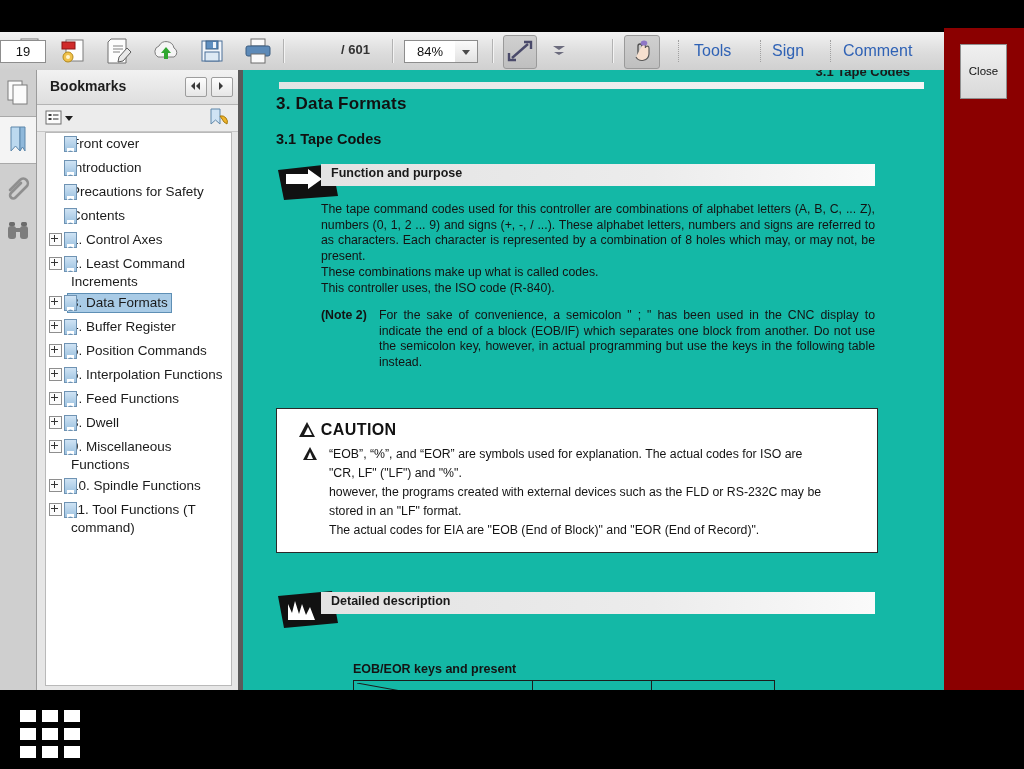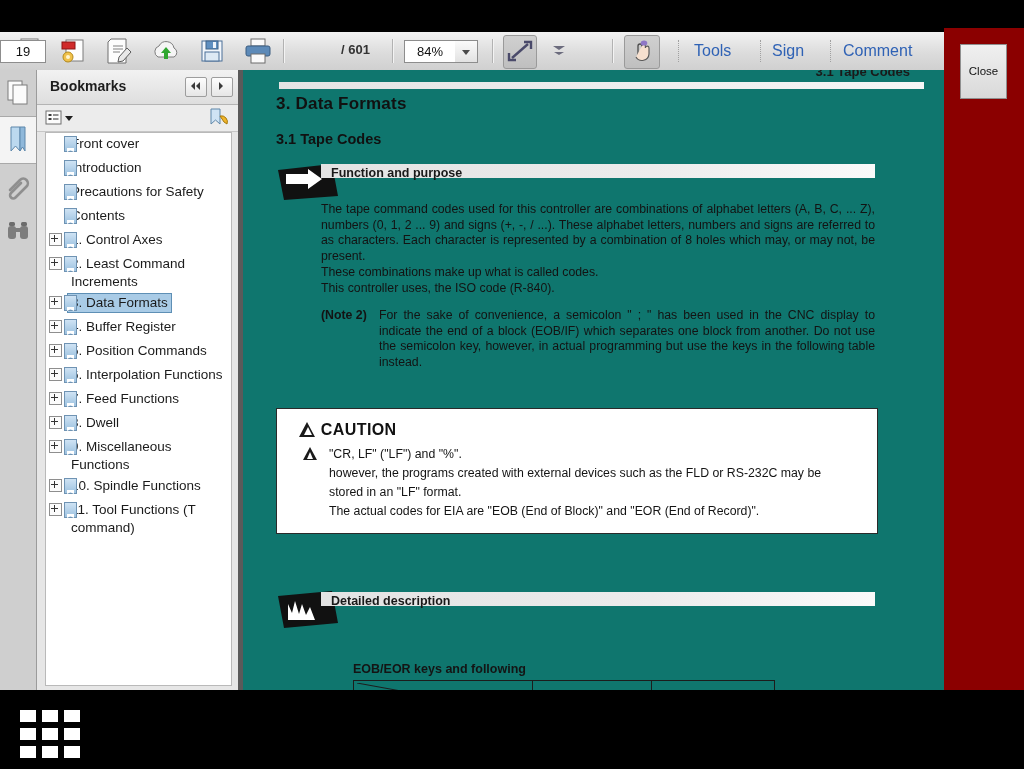--- a/index.html
+++ b/index.html
@@ -65,27 +65,27 @@
   .bmrow .plus:after{content:"";position:absolute;left:1px;top:4px;width:7px;height:1px;background:#333;}
   .bmico{position:absolute;left:18px;top:3px;width:11px;height:14px;background:linear-gradient(#cfe3f4,#9dc2e0);border:1px solid #6f93b3;}
   .bmico:after{content:"";position:absolute;left:2px;bottom:-1px;width:7px;height:4px;background:#fff;
     clip-path:polygon(0 0,100% 0,100% 100%,50% 55%,0 100%);}
   .bmrow .lbl{display:inline-block;padding:0 3px;}
 
   .splitter{position:absolute;left:238px;top:70px;width:5px;height:620px;background:#5a5a5a;}
   .vthumb{position:absolute;left:229px;top:300px;width:9px;height:58px;background:#cfdbe6;border:1px solid #9bb0c2;}
 
   
-  .docarea{position:absolute;left:243px;top:70px;width:701px;height:620px;background:#0f766e;overflow:hidden;}
+  .docarea{position:absolute;left:243px;top:70px;width:701px;height:620px;background:#14b8a6;overflow:hidden;}
   .doc{position:absolute;left:0;top:0;width:701px;}
   .pagehdr{position:absolute;right:34px;top:-6px;font-size:13px;font-weight:bold;color:#1a1a1a;}
   .pagehdr-rule{position:absolute;left:36px;right:20px;top:12px;height:7px;background:linear-gradient(90deg,#e4e4e4,#f6f6f6);}
   h1.d{position:absolute;left:33px;top:24px;margin:0;font-size:17px;font-weight:bold;color:#111;letter-spacing:.2px;}
   h2.d{position:absolute;left:33px;top:61px;margin:0;font-size:14.5px;font-weight:bold;color:#111;}
-  .secbar{position:absolute;height:14px;background:linear-gradient(90deg,#e3e3e3 0%,#ececec 60%,#fafafa 100%);}
+  .secbar{position:absolute;height:22px;background:linear-gradient(90deg,#e3e3e3 0%,#ececec 60%,#fafafa 100%);}
   .secbar span{position:absolute;left:10px;top:2px;font-size:12.5px;font-weight:bold;color:#191919;}
   .arrowmark{position:absolute;width:64px;height:40px;}
   .body-t{position:absolute;font-size:12.3px;color:#131313;line-height:15.6px;text-align:justify;}
   .notes{position:absolute;font-size:12.3px;color:#131313;line-height:15.6px;}
   .note-row{display:flex;margin-bottom:1px;}
   .note-lbl{flex:0 0 58px;font-weight:bold;}
   .note-txt{flex:1;text-align:justify;}
   .caution{position:absolute;left:33px;top:338px;width:600px;border:1px solid #2a2a2a;background:#fff;}
   .caution .hd{position:relative;margin:12px 0 6px 22px;font-size:16px;font-weight:bold;color:#111;letter-spacing:.4px;}
   .caution .cbody{position:relative;margin:0 16px 12px 52px;font-size:12.3px;line-height:19px;color:#141414;}
@@ -405,38 +405,39 @@
         </div>
       </div>
 
       <div class="caution">
         <div class="hd">
           <span class="tri"></span>
           <span>CAUTION</span>
         </div>
         <div class="cbody">
           <span class="tri small" style="position:absolute;left:-26px;top:2px"></span>
+          <div>“EOB”, “%”, and “EOR” are symbols used for explanation. The actual codes for ISO are</div>
           <div>"CR, LF" ("LF") and "%".</div>
           <div>however, the programs created with external devices such as the FLD or RS-232C may be</div>
           <div>stored in an "LF" format.</div>
           <div>The actual codes for EIA are "EOB (End of Block)" and "EOR (End of Record)".</div>
         </div>
       </div>
 
       <div class="arrowmark" style="left:33px;top:520px">
         <svg width="64" height="40" viewBox="0 0 64 40">
           <path d="M2 6 L56 1 L62 33 L8 38 Z" fill="#111"></path>
           <path d="M12 30 v-16 l4 9 l3 -12 l4 13 l3 -10 l4 11 l4 -8 l5 13 z" fill="#fff"></path>
         </svg>
       </div>
       <div class="secbar" style="left:78px;top:522px;width:554px">
         <span>Detailed description</span>
       </div>
 
-      <div class="tbl-cap">EOB/EOR keys and following</div>
+      <div class="tbl-cap">EOB/EOR keys and present</div>
       <div class="tbl">
         <div class="c1">
           <svg class="diag" width="120" height="22" viewBox="0 0 120 22">
             <line x1="0" y1="0" x2="110" y2="20" stroke="#1c1c1c"></line>
           </svg>
 
         </div>
         <div class="c2"></div>
       </div>
 

